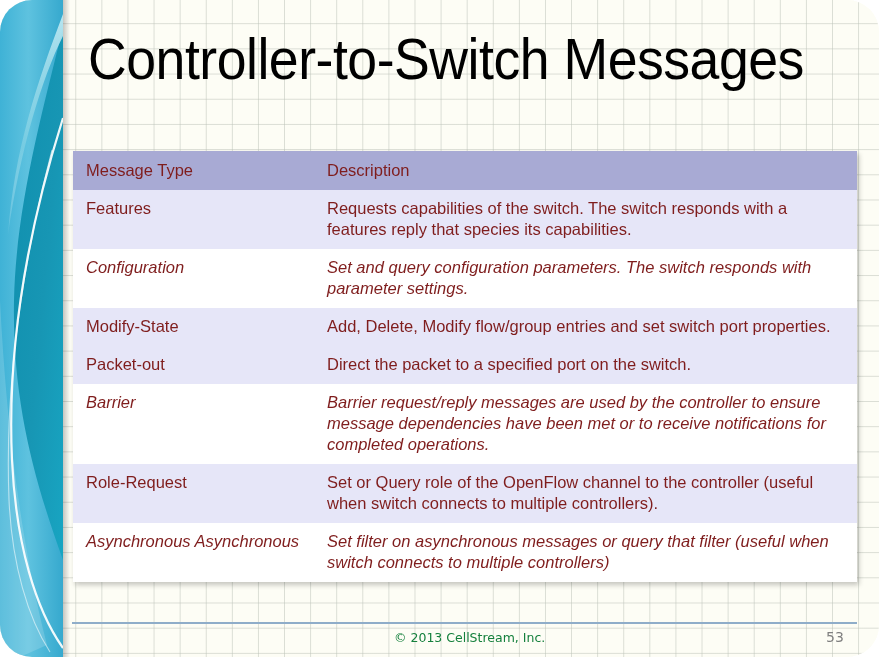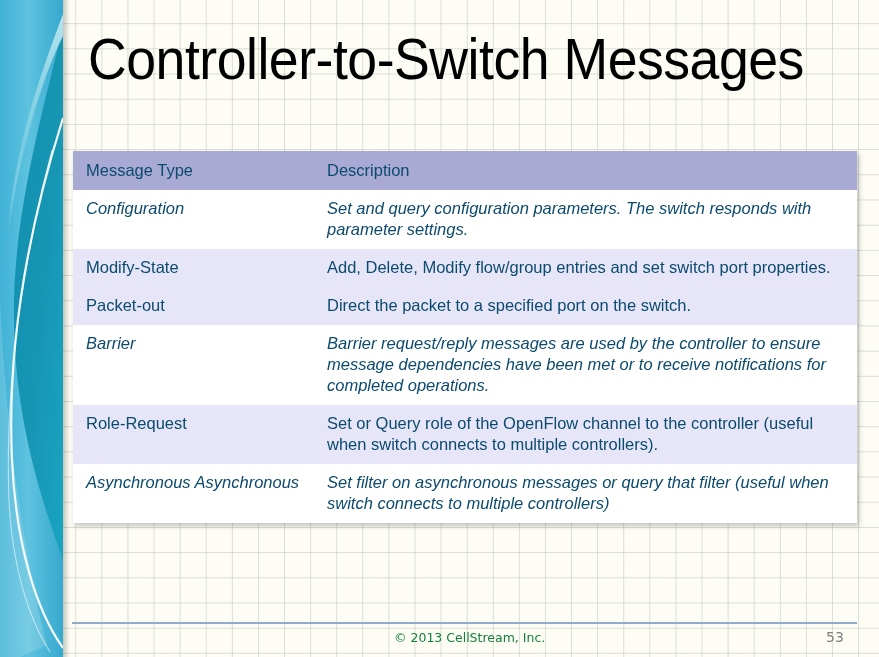--- a/index.html
+++ b/index.html
@@ -8,20 +8,21 @@
     background: #ffffff;
   }
 
   #slide {
     position: relative;
     width: 879px;
     height: 657px;
     overflow: hidden;
     background-color: #fdfdf6;
     font-family: "Liberation Sans", sans-serif;
+    border-radius: 32px;
   }
 
   
   #grid-bg {
     position: absolute;
     inset: 0;
     background-color: #fdfdf5;
     background-image:
       linear-gradient(to right, rgba(190,196,186,0.55) 1px, transparent 1px),
       linear-gradient(to bottom, rgba(190,196,186,0.55) 1px, transparent 1px);
@@ -83,21 +84,21 @@
 
   table.msg-table col.c-type  { width: 247px; }
   table.msg-table col.c-desc  { width: 537px; }
 
   table.msg-table th,
   table.msg-table td {
     text-align: left;
     vertical-align: top;
     font-size: 16.5px;
     line-height: 21px;
-    color: #0c4a6e;
+    color: #7f1d1d;
     font-weight: 400;
     padding: 8px 10px 9px 13px;
   }
 
   table.msg-table thead th {
     background: #a8aad4;
     padding-top: 9px;
     padding-bottom: 9px;
   }
 
@@ -190,20 +191,24 @@
         <col class="c-type">
         <col class="c-desc">
       </colgroup>
       <thead>
         <tr>
           <th class="type">Message Type</th>
           <th class="desc">Description</th>
         </tr>
       </thead>
       <tbody>
+        <tr class="alt">
+          <td class="type">Features</td>
+          <td class="desc">Requests capabilities of the switch.  The switch responds with a features reply that species its capabilities.</td>
+        </tr>
         <tr class="norm">
           <td class="type">Configuration</td>
           <td class="desc">Set and query configuration parameters.  The switch responds with parameter settings.</td>
         </tr>
         <tr class="alt">
           <td class="type">Modify-State</td>
           <td class="desc">Add, Delete, Modify flow/group entries and set switch port properties.</td>
         </tr>
         <tr class="alt">
           <td class="type">Packet-out</td>

